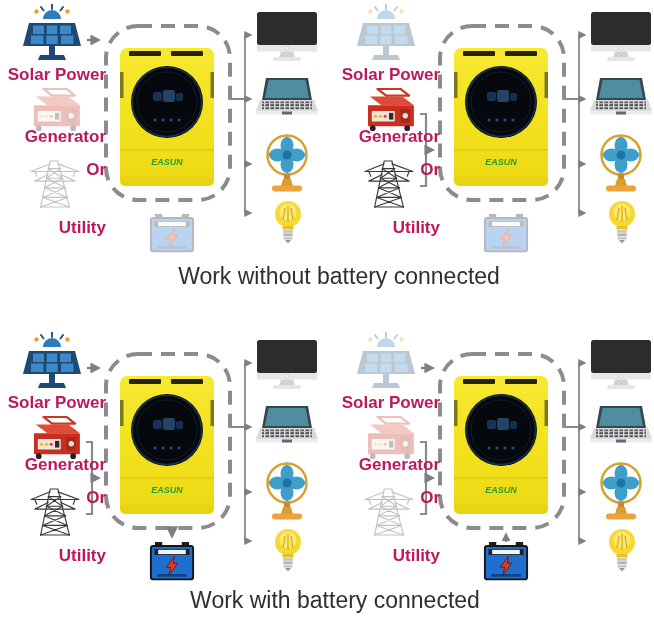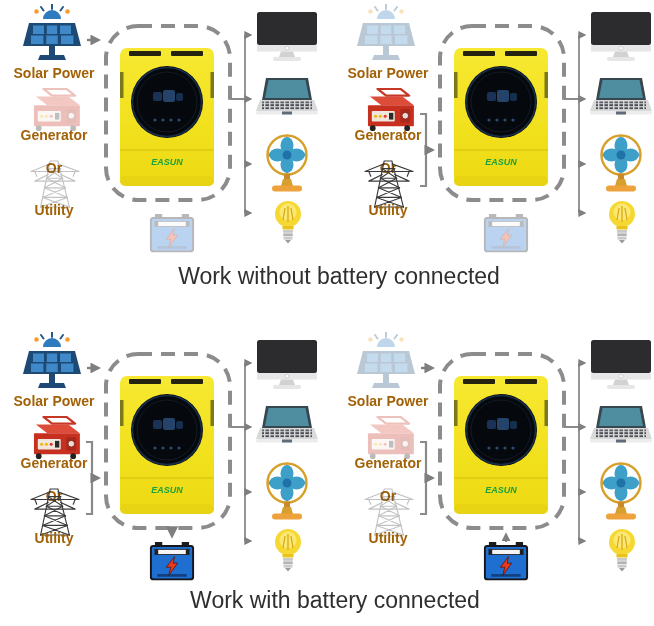--- a/index.html
+++ b/index.html
@@ -20,23 +20,23 @@
   .inactive{opacity:.3;}
   .src-solar{left:20px;top:2px;width:64px;height:60px;}
   .src-gen{left:26px;top:86px;width:58px;height:44px;}
   .src-util{left:26px;top:158px;width:58px;height:48px;}
   .inv{left:117px;top:44px;width:100px;height:142px;}
   .batt-box{left:149px;top:212px;width:46px;height:39px;}
   .dev-monitor{left:256px;top:10px;width:62px;height:50px;}
   .dev-laptop{left:255px;top:76px;width:64px;height:42px;}
   .dev-fan{left:262px;top:132px;width:50px;height:58px;}
   .dev-bulb{left:271px;top:197px;width:34px;height:48px;}
-  .lbl{position:absolute;left:2px;width:104px;text-align:center;
-       font-weight:bold;font-size:14px;color:#a16207;}
-  .lbl-solar{top:63px}.lbl-gen{top:125px}.lbl-or{top:158px}.lbl-util{top:200px}
+  .lbl{position:absolute;left:2px;width:104px;text-align:right;
+       font-weight:bold;font-size:17px;color:#be185d;}
+  .lbl-solar{top:63px}.lbl-gen{top:125px}.lbl-or{top:158px}.lbl-util{top:216px}
   .caption{position:absolute;left:0;width:654px;text-align:center;
            font-size:23px;color:#2f2f2f;}
   #cap1{top:263px;transform:translateX(12px);}
   #cap2{top:587px;transform:translateX(8px);}
 </style>
 </head>
 <body>
 
 <svg style="position:absolute;width:0;height:0" aria-hidden="true">
  <defs>

